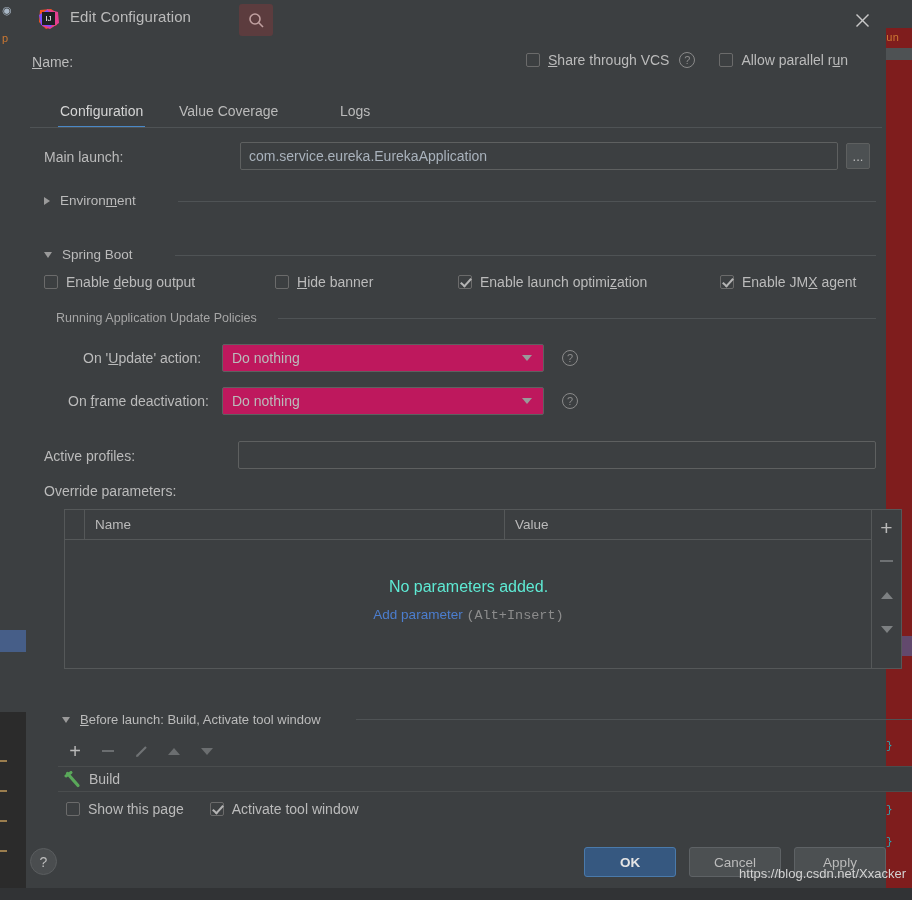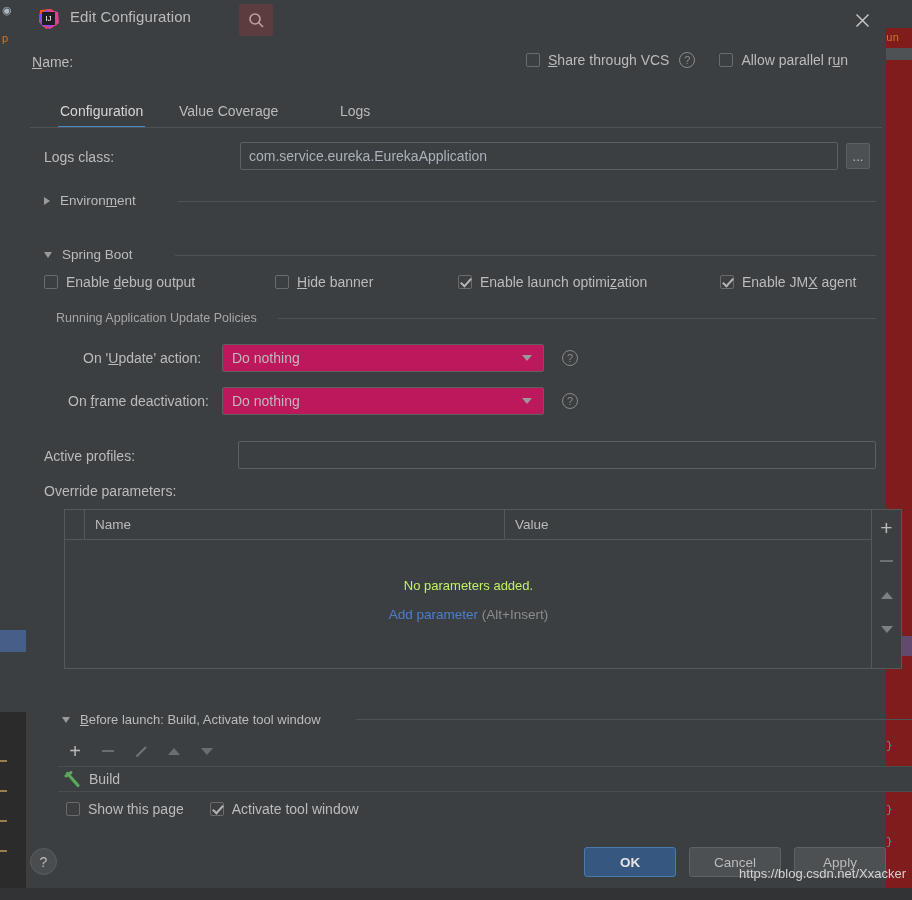--- a/index.html
+++ b/index.html
@@ -145,27 +145,27 @@
     border-bottom:1px solid #555859; background:#3c3f41;
   }
   .tbl-head-cell {
     position:absolute; top:0; height:29px; display:flex; align-items:center;
     font-size:13.5px; color:#bbbbbb; padding-left:10px;text-align:right;
   }
   .tbl-vdiv { position:absolute; top:0; width:1px; height:29px; background:#555859; }
   .tbl-body { position:absolute; left:0; top:30px; width:805px; bottom:0; }
   .tbl-empty {
     position:absolute; left:0; right:0; top:38px; text-align:center;
-    font-size:13px; color:#bef264;
+    font-size:16px; color:#5eead4;
   }
   .tbl-link-row {
     position:absolute; left:0; right:0; top:67px; text-align:center; font-size:13.5px;
   }
   .tbl-link { color:#4c7ecf; cursor:pointer; }
-  .tbl-link-hint { color:#8c8c8c; }
+  .tbl-link-hint { color:#8c8c8c;font-family:Liberation Mono, monospace; }
   .tbl-side {
     position:absolute; right:0; top:0; width:30px; bottom:0; border-left:1px solid #555859;
   }
   .side-btn {
     position:absolute; left:0; width:29px; height:34px;
     display:flex; align-items:center; justify-content:center; cursor:pointer;
   }
   .plus-glyph { color:#b9b9b9; font-size:21px; line-height:1; }
   .minus-glyph { display:block; width:13px; height:2px; background:#6e7173; }
   .tri-up { width:0;height:0; border-bottom:7px solid #7d8082; border-left:6px solid transparent; border-right:6px solid transparent;}
@@ -284,21 +284,21 @@
         <span>Value Coverage</span>
       </div>
       <div class="tab" style="left:304px;margin-left:8px;">
         <span>Logs</span>
       </div>
     </div>
     <div class="tab-sep"></div>
 
     <div class="panel">
 
-      <div class="row-label" style="left:14px; top:20px;">Logs class:</div>
+      <div class="row-label" style="left:14px; top:20px;">Main launch:</div>
       <input class="txtfield" style="left: 210px; top: 13px; width: 598px; height: 28px;" value="com.service.eureka.EurekaApplication">
       <div class="ellipsis-btn" style="left:816px; top:14px; width:24px; height:26px;">...</div>
 
       <div class="sec" style="left:14px; top:64px;">
         <span class="tri right"></span>
         <span class="sec-label">Environ<span class="u">m</span>ent</span>
       </div>
       <div class="sec-line" style="left:148px; top:72px; width:698px;"></div>
 
       <div class="sec" style="left:14px; top:118px;">

